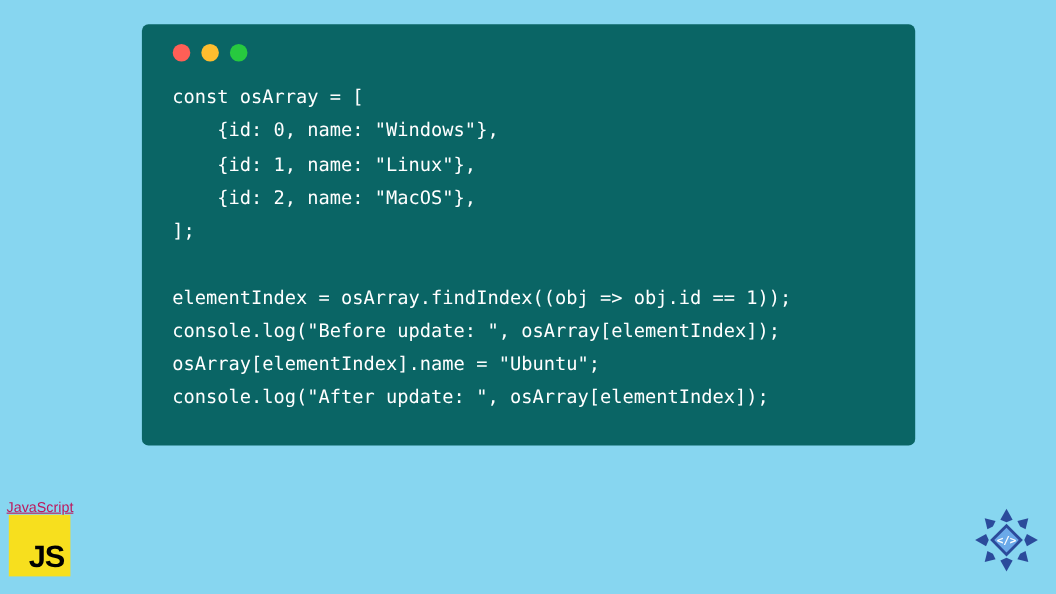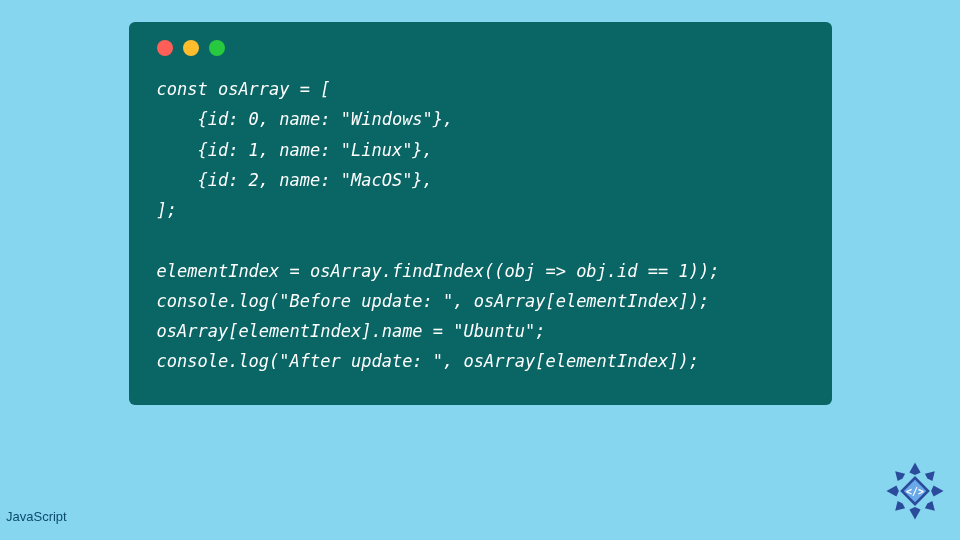--- a/index.html
+++ b/index.html
@@ -10,21 +10,20 @@
     font-family: Arial, sans-serif;
     position: relative;
     overflow: hidden;
   }
   .code-window {
     background: #0a6565;
     border-radius: 6px;
     width: 703px;
     margin: 22px auto 0 auto;
     padding: 18px 28px 28px 28px;
-    font-style: italic;
   }
   .window-dots {
     display: flex;
     gap: 10px;
     margin-bottom: 18px;
   }
   .dot { width: 16px; height: 16px; border-radius: 50%; }
   .dot-red { background: #ff5f56; }
   .dot-yellow { background: #ffbd2e; }
   .dot-green { background: #27c93f; }
@@ -36,23 +35,24 @@
     white-space: pre;
   }
   .js-badge {
     position: absolute;
     left: 6px;
     bottom: 16px;
     text-align: center;
   }
   .js-badge .label {
     font-size: 13px;
-    color: #0c4a6e;
+    color: #be185d;
     font-weight: 400;
     margin-bottom: 0px;
+    text-decoration: underline;
   }
   .js-square {
     width: 56px;
     height: 56px;
     background: #f7df1e;
     margin: 0 auto;
     position: relative;
   }
   .js-square span {
     position: absolute;
@@ -100,20 +100,23 @@
 ];
 
 elementIndex = osArray.findIndex((obj =&gt; obj.id == 1));
 console.log("Before update: ", osArray[elementIndex]);
 osArray[elementIndex].name = "Ubuntu";
 console.log("After update: ", osArray[elementIndex]);</pre>
 </div>
 
 <div class="js-badge">
   <div class="label">JavaScript</div>
+  <div class="js-square">
+    <span>JS</span>
+  </div>
 </div>
 
 <div class="delft">
   <div class="delft-logo">
     <svg viewBox="0 0 100 100" width="62" height="62">
       <g transform="translate(50,50)">
         <g fill="#2b4b9b">
           <path d="M0,-46 L9,-30 L0,-26 L-9,-30 Z"></path>
           <path d="M0,46 L9,30 L0,26 L-9,30 Z"></path>
           <path d="M-46,0 L-30,9 L-26,0 L-30,-9 Z"></path>

